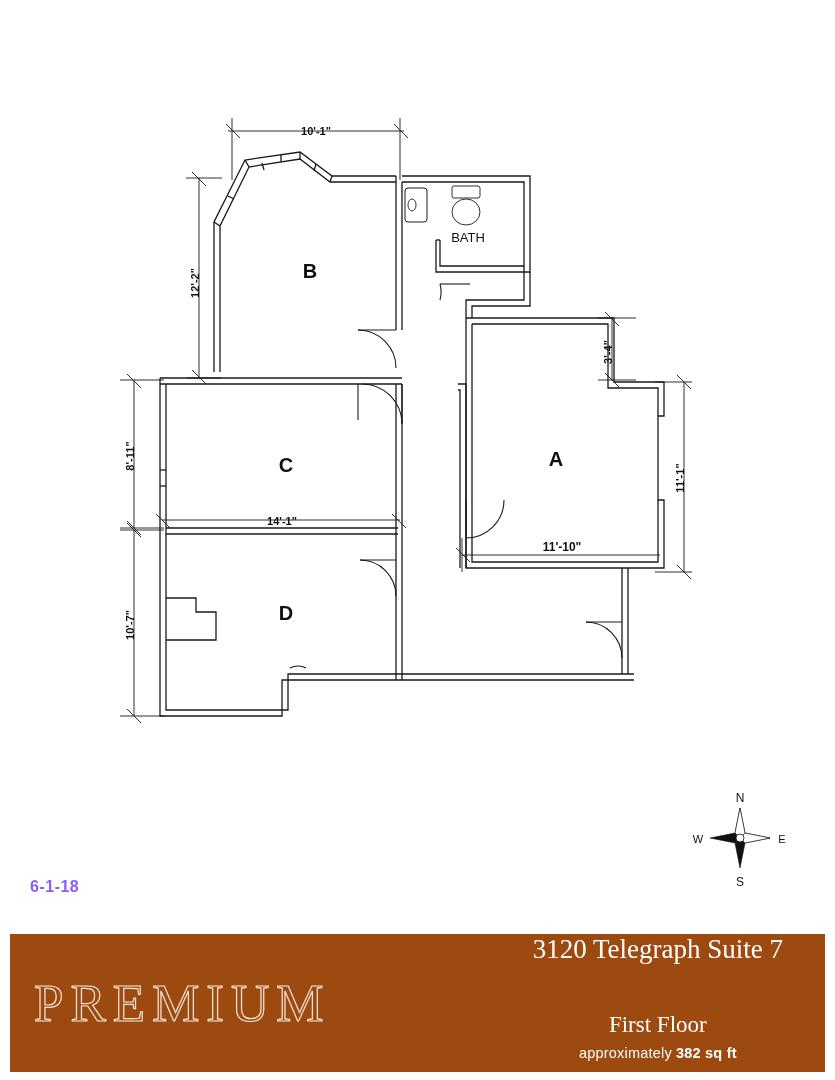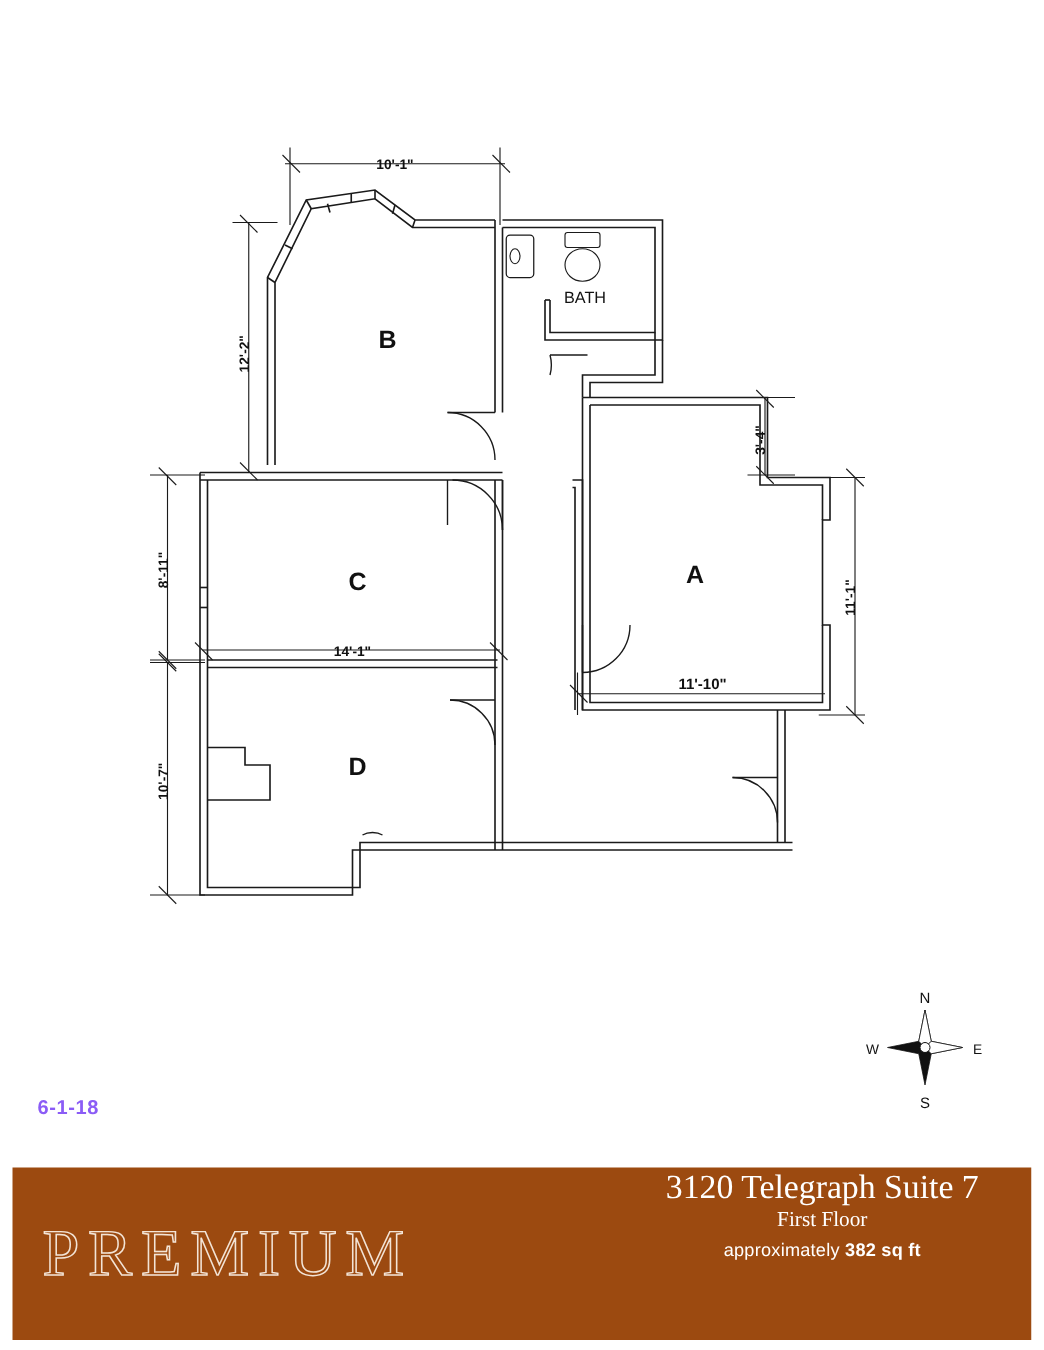--- a/index.html
+++ b/index.html
@@ -70,22 +70,23 @@
     text-align: center;
     color: #ffffff;
     font-family: "Liberation Serif", serif;
     padding-right: 20px;
   }
   .addr {
     font-size: 27px;
     line-height: 1.18;
   }
   .floor {
-    font-size: 17px;
+    font-size: 23px;
     line-height: 1.18;
+    margin-top: 45px;
   }
   .approx {
     font-family: "Liberation Sans", sans-serif;
     font-size: 14.5px;
     margin-top: 7px;
     letter-spacing: 0.2px;
   }
   .approx b { font-weight: bold; }
   
 </style>

